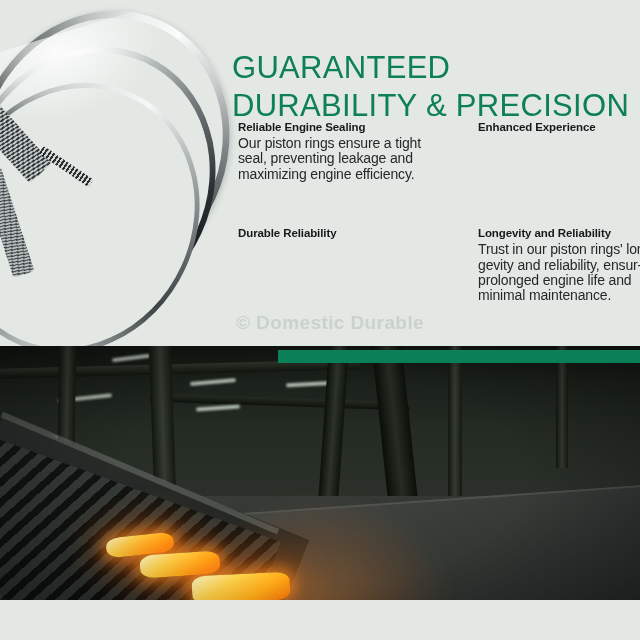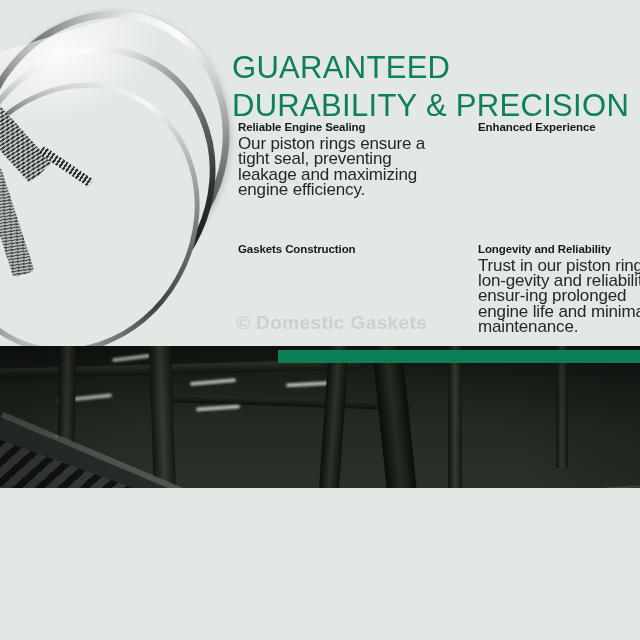--- a/index.html
+++ b/index.html
@@ -3,21 +3,21 @@
 <meta charset="utf-8">
 <style>
   html,body{margin:0;padding:0;}
   body{
     width:640px;height:640px;
     background:#e3e8e4;
     font-family:"Liberation Sans","DejaVu Sans",sans-serif;
     overflow:hidden;
     position:relative;
   }
-  .page{position:absolute;inset:0;width:640px;height:488px;overflow:hidden;}
+  .page{position:absolute;inset:0;width:640px;height:600px;overflow:hidden;}
 
   
   .top-panel{
     position:absolute;left:0;top:0;width:640px;height:346px;
     background:#e3e8e4;overflow:hidden;
   }
 
   
   .product-photo{
     position:absolute;left:-50px;top:6px;width:290px;height:340px;
@@ -123,21 +123,21 @@
     column-gap:6px;
     row-gap:24px;
     gap:44px;
   }
   .feature{width:192px;}
   .feature-title{
     font-size:11.5px;font-weight:bold;color:#16191a;
     margin:0 0 2px 0;line-height:14px;letter-spacing:-.1px;
   }
   .feature-body{
-    font-size:17px;color:#24282a;line-height:15.4px;
+    font-size:14px;color:#24282a;line-height:15.4px;
     margin:0;letter-spacing:-.15px;
   }
 
   
   .watermark{
     position:absolute;left:236px;top:312px;
     font-size:19px;font-weight:bold;
     color:rgba(120,128,124,.22);
     letter-spacing:.4px;
     white-space:nowrap;
@@ -284,31 +284,31 @@
       <div class="feature">
         <p class="feature-title">Reliable Engine Sealing</p>
         <p class="feature-body">Our piston rings ensure a tight seal, preventing leakage and maximizing engine efficiency.</p>
       </div>
 
       <div class="feature">
         <p class="feature-title">Enhanced Experience</p>
       </div>
 
       <div class="feature">
-        <p class="feature-title">Gaskets Construction</p>
+        <p class="feature-title">Durable Reliability</p>
       </div>
 
       <div class="feature">
         <p class="feature-title">Longevity and Reliability</p>
         <p class="feature-body">Trust in our piston rings' lon-gevity and reliability, ensur-ing prolonged engine life and minimal maintenance.</p>
       </div>
 
     </div>
 
-    <div class="watermark">© Domestic Gaskets</div>
+    <div class="watermark">© Domestic Durable</div>
   </div>
 
   <div class="green-bar"></div>
 
   <div class="photo">
     <div class="photo-sky"></div>
 
     <div class="hall">
       <div class="beam"></div>
       <div class="beam2"></div>

